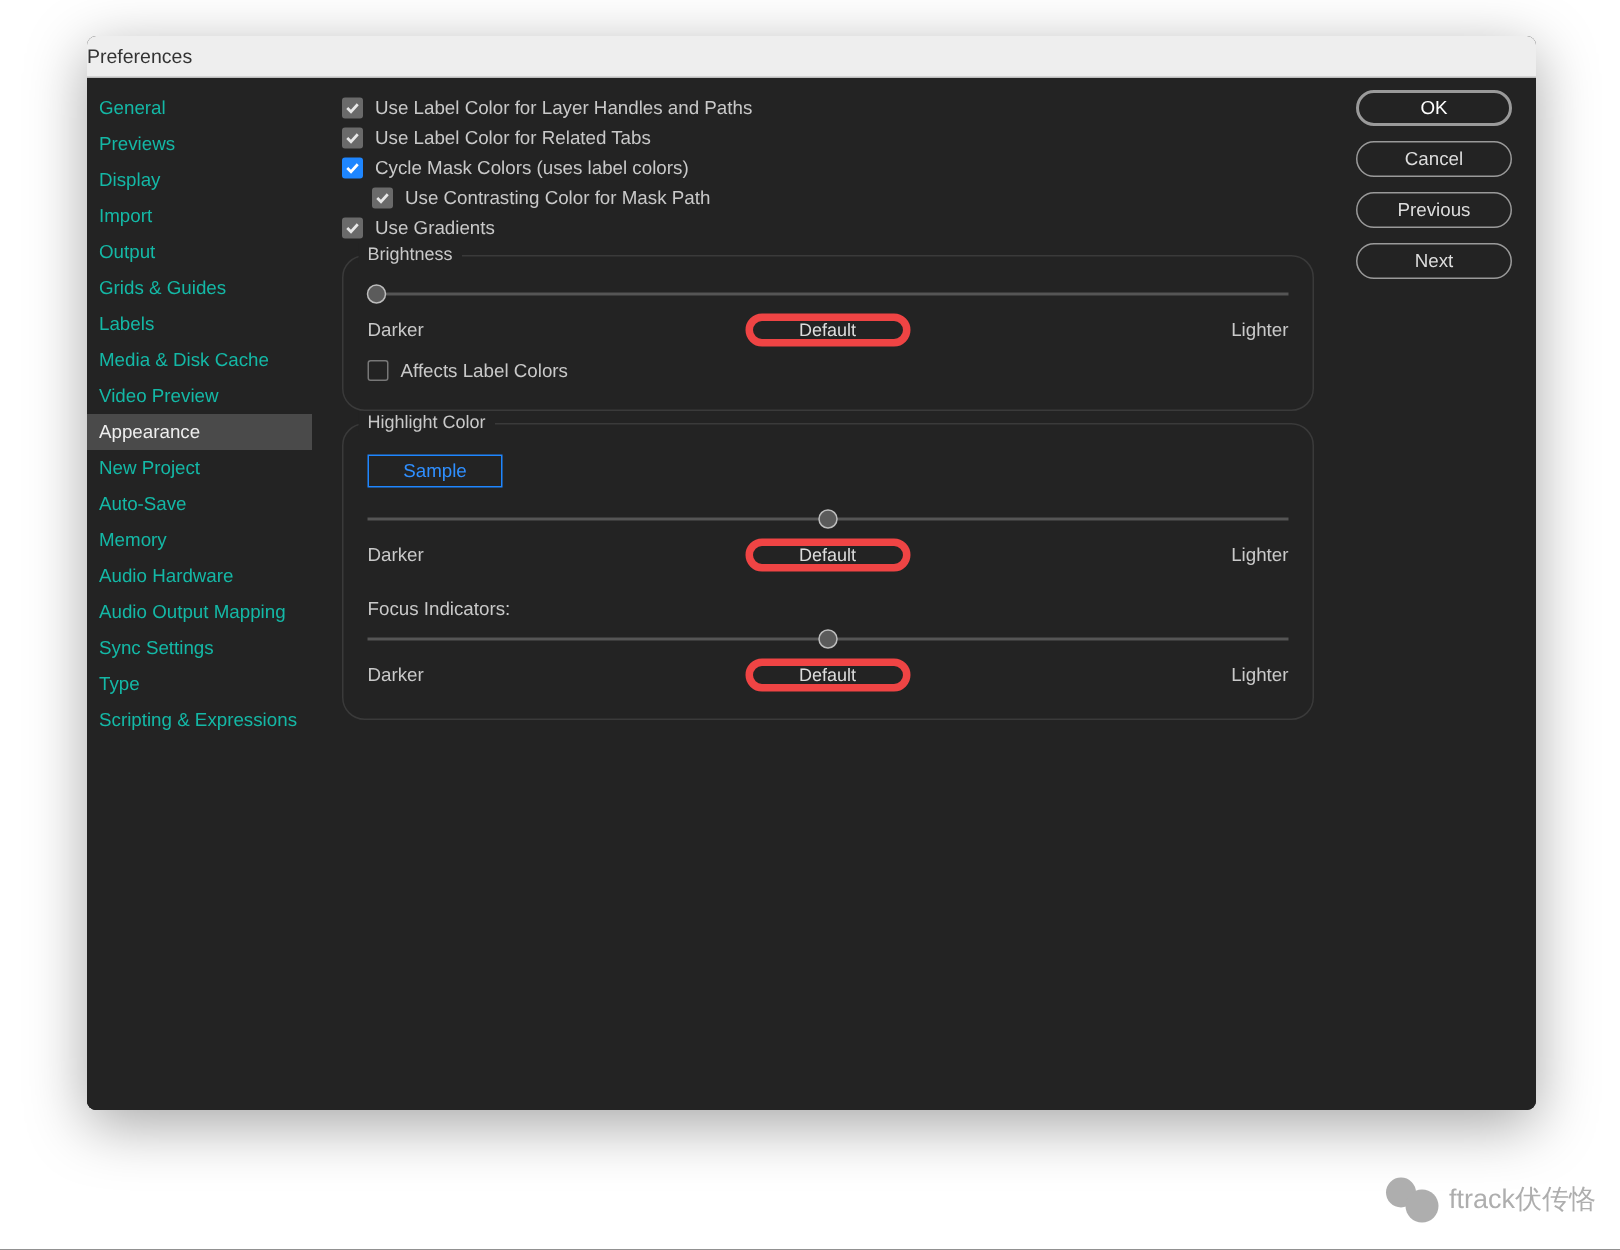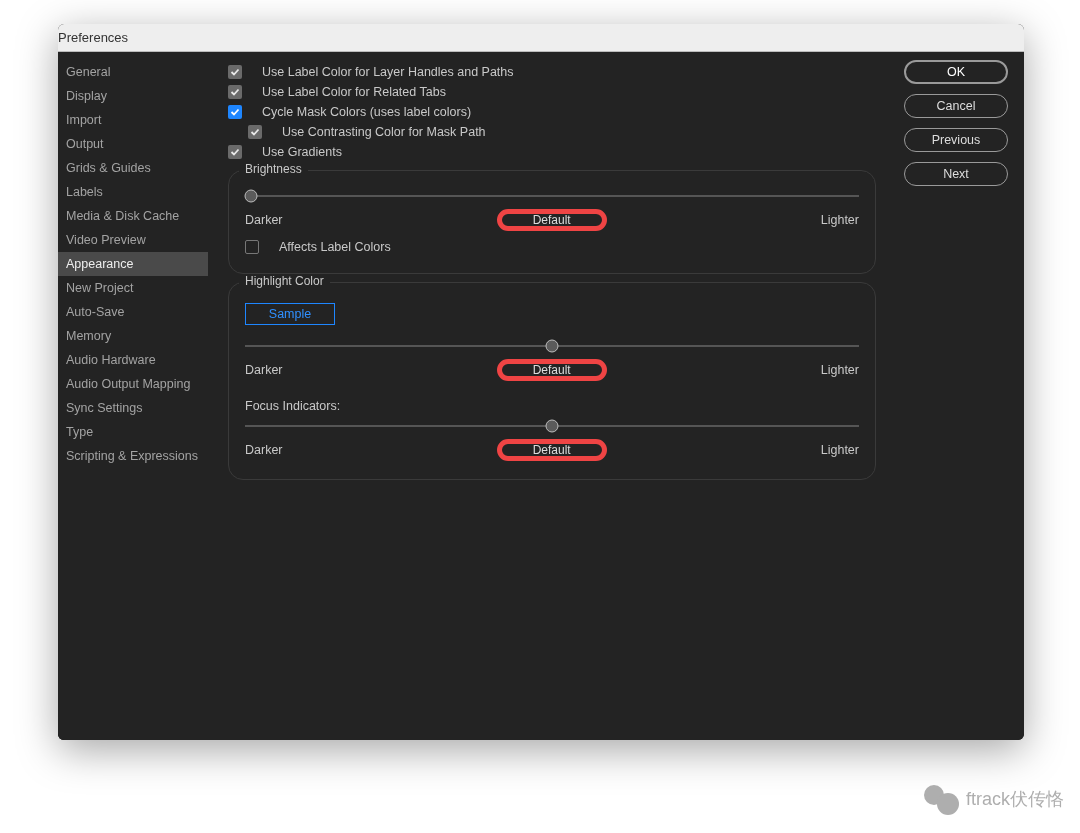--- a/index.html
+++ b/index.html
@@ -10,32 +10,32 @@
     display: flex; flex-direction: column; overflow: hidden;
   }
   .titlebar {
     height: 28px; background: #eeeeee; color: #333;
     display: flex; align-items: center; justify-content: flex-start;
     font-size: 13px; border-bottom: 1px solid #bbb;
   }
   .body { flex: 1; display: flex; background: #232323; }
   .sidebar { width: 150px; padding: 8px 0; background: #232323; }
   .side-item {
-    color: #a3a3a3; font-size: 12.5px; padding: 5px 8px 5px 8px; cursor: pointer;
+    color: #14b8a6; font-size: 12.5px; padding: 5px 8px 5px 8px; cursor: pointer;
   }
   .side-item.selected { background: #4a4a4a; color: #eee; }
   .content { flex: 1; padding: 10px 4px 10px 20px; color: #c9c9c9; font-size: 12.5px; position: relative; }
   .btncol { width: 120px; display: flex; flex-direction: column; gap: 10px; padding: 8px 16px 8px 0; }
   .pillbtn {
     height: 24px; border: 1px solid #9a9a9a; border-radius: 12px;
     background: transparent; color: #ddd; font-size: 12.5px; cursor: pointer;
     display: flex; align-items: center; justify-content: center;
   }
   .pillbtn.primary { border-width: 2px; color: #fff; }
-  .row { display: flex; align-items: flex-end; gap: 20px; padding: 3px 0; }
+  .row { display: flex; align-items: flex-end; gap: 8px; padding: 3px 0; }
   .row.indent { padding-left: 20px; }
   .chk {
     width: 14px; height: 14px; border-radius: 2px; display: inline-flex;
     align-items: center; justify-content: center; font-size: 11px; line-height: 1;
     cursor: pointer; flex: 0 0 14px;
   }
   .chk.checked-gray { background: #6a6a6a; color: #e8e8e8; }
   .chk.checked-blue { background: #1e86ff; color: #fff; }
   .chk.unchecked { border: 1px solid #777; background: transparent; }
   .chk svg { width: 10px; height: 10px; }
@@ -86,20 +86,21 @@
 <body>
 
 <div class="window">
   <div class="titlebar">
     <span>Preferences</span>
   </div>
   <div class="body">
 
     <div class="sidebar" id="sidebar">
         <div class="side-item">General</div>
+        <div class="side-item">Previews</div>
         <div class="side-item">Display</div>
         <div class="side-item">Import</div>
         <div class="side-item">Output</div>
         <div class="side-item">Grids &amp; Guides</div>
         <div class="side-item">Labels</div>
         <div class="side-item">Media &amp; Disk Cache</div>
         <div class="side-item">Video Preview</div>
         <div class="side-item selected">Appearance</div>
         <div class="side-item">New Project</div>
         <div class="side-item">Auto-Save</div>

